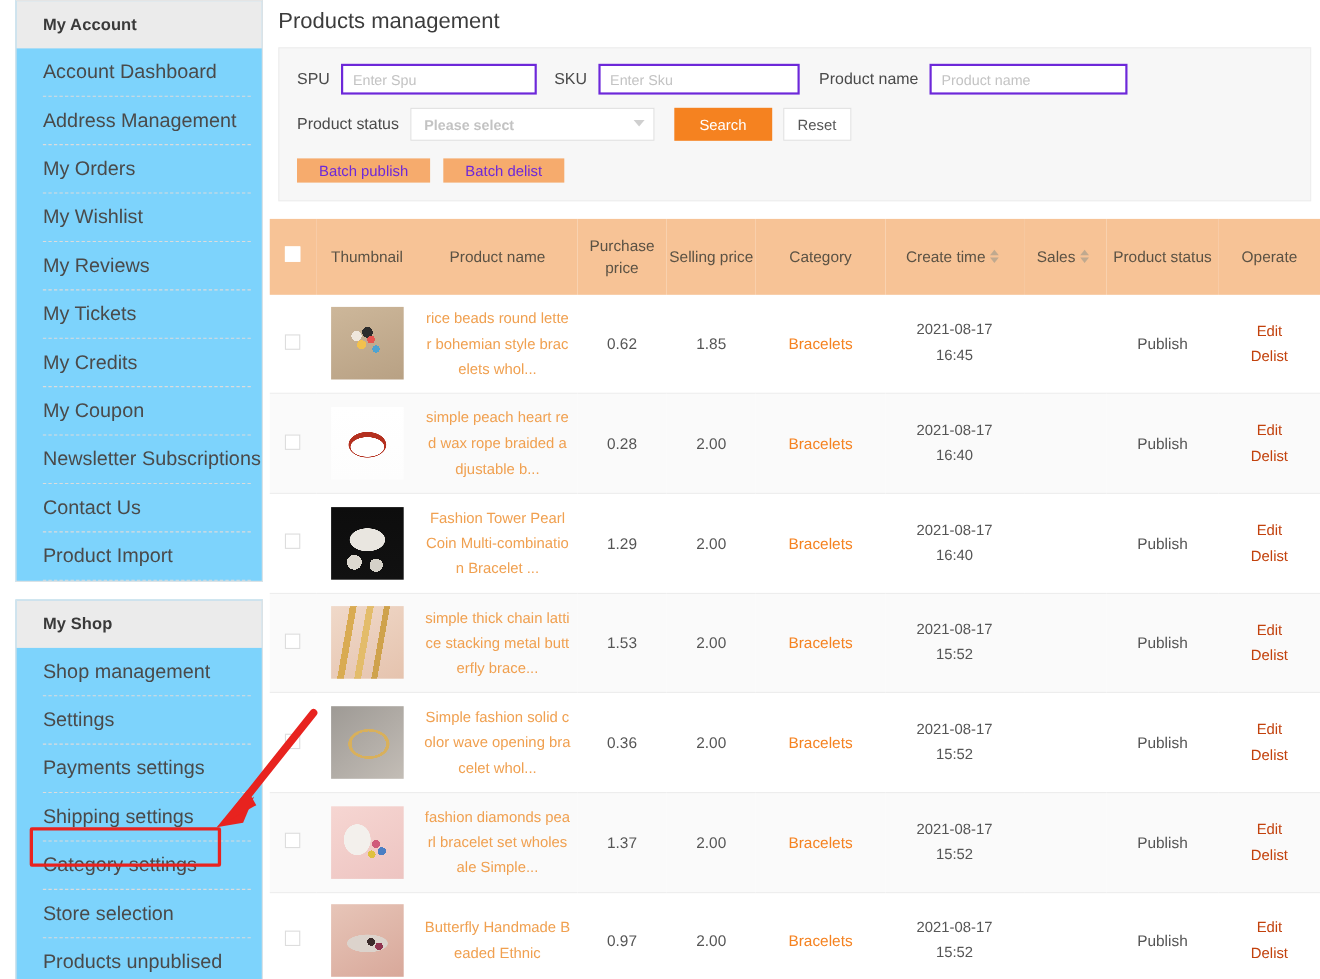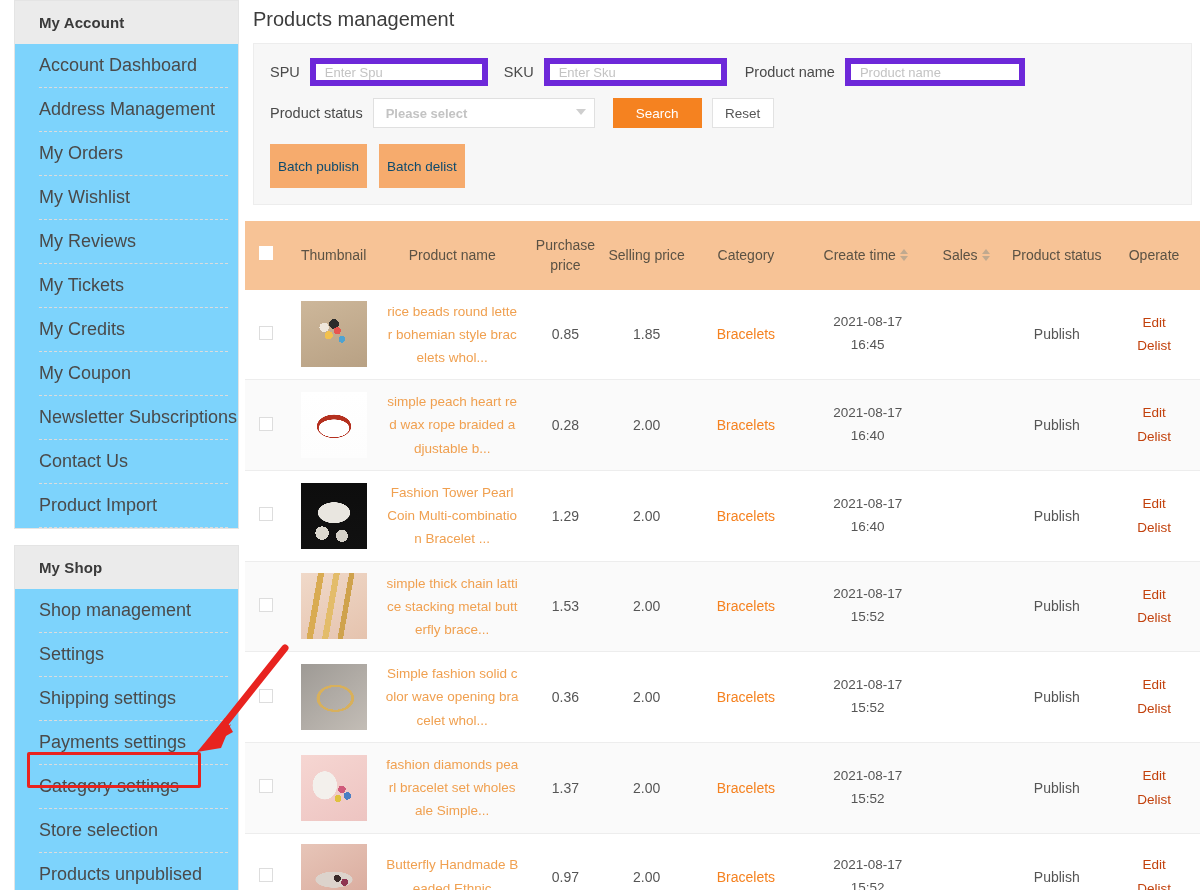--- a/index.html
+++ b/index.html
@@ -85,21 +85,21 @@
     margin: 0 8px 0 8px;
     padding: 14px 16px 16px 16px;
   }
   .filter-row { display: flex; align-items: center; margin-bottom: 12px; }
   .filter-row:last-child { margin-bottom: 0; }
   .f-label {
     font-size: 14.5px; color: #4a4a4a; margin-right: 10px; white-space: nowrap;
   }
   .f-input {
     height: 28px;
-    border: 6px solid #6d28d9;
+    border: 2px solid #6d28d9;
     background: #fff;
     font-size: 13px;
     color: #444;
     padding: 0 9px;
     outline: none;
     font-family: "Liberation Sans", sans-serif;
   }
   .f-input::placeholder { color: #c3c3c3; }
   .w-spu { width: 178px; }
   .w-sku { width: 183px; }
@@ -129,22 +129,22 @@
   .btn-search {
     background: #f58220; color: #fff;
     height: 30px; width: 89px; margin-left: 18px;
   }
   .btn-reset {
     background: #fff; color: #555;
     border: 1px solid #e2e2e2;
     height: 30px; width: 62px; margin-left: 10px;
   }
   .btn-batch {
-    background: #f6ab6d; color: #0c4a6e;
-    height: 44px; padding: 0 8px; margin-right: 12px;
+    background: #f6ab6d; color: #6d28d9;
+    height: 22px; padding: 0 20px; margin-right: 12px;
     margin-top: 2px;
   }
 
   
   .tbl { width: 100%; border-collapse: collapse; table-layout: fixed; margin-top: 16px; }
   .tbl thead th {
     background: #f7c396;
     color: #5b5244;
     font-size: 14px;
     font-weight: normal;
@@ -235,22 +235,22 @@
         </div>
     </div>
 
     <div style="height:16px"></div>
 
     <div class="side-block first">
       <div class="block-head">My Shop</div>
       <div id="shop-items">
           <div class="side-item">Shop management</div>
           <div class="side-item">Settings</div>
+          <div class="side-item">Payments settings</div>
           <div class="side-item">Shipping settings</div>
-          <div class="side-item">Payments settings</div>
           <div class="side-item">Category settings</div>
           <div class="side-item">Store selection</div>
           <div class="side-item">Products unpublised</div>
           <div class="side-item active">Products management</div>
           <div class="side-item">Order management</div>
           <div class="side-item">CMS</div>
         </div>
     </div>
 
     <div class="anno-box"></div>
@@ -326,21 +326,21 @@
           <th class="col-op">Operate</th>
         </tr>
       </thead>
       <tbody id="tbl-body">
           <tr class="">
             <td class="col-chk"><span class="chk row"></span></td>
             <td class="col-thumb"><span class="thumb" style="background-image:radial-gradient(circle at 55% 45%, #e8554f 0 7%, transparent 7%), radial-gradient(circle at 42% 52%, #f2c14e 0 8%, transparent 8%), radial-gradient(circle at 62% 58%, #4fa3d1 0 6%, transparent 6%), radial-gradient(circle at 50% 35%, #2c2c2c 0 9%, transparent 9%), radial-gradient(circle at 35% 40%, #efe7dc 0 8%, transparent 8%), linear-gradient(160deg,#cdb79a,#b8a184)"></span></td>
             <td class="col-pname">
               <a class="pname">rice beads round letter bohemian style bracelets whol...</a>
             </td>
-            <td class="col-pprice">0.85</td>
+            <td class="col-pprice">0.62</td>
             <td class="col-sprice">1.85</td>
             <td class="col-cat"><span class="cat-link">Bracelets</span></td>
             <td class="col-time">
               <div class="ctime">2021-08-17</div>
               <div class="ctime">16:45</div>
             </td>
             <td class="col-sales"></td>
             <td class="col-status">Publish</td>
             <td class="col-op op">
               <a>Edit</a>

